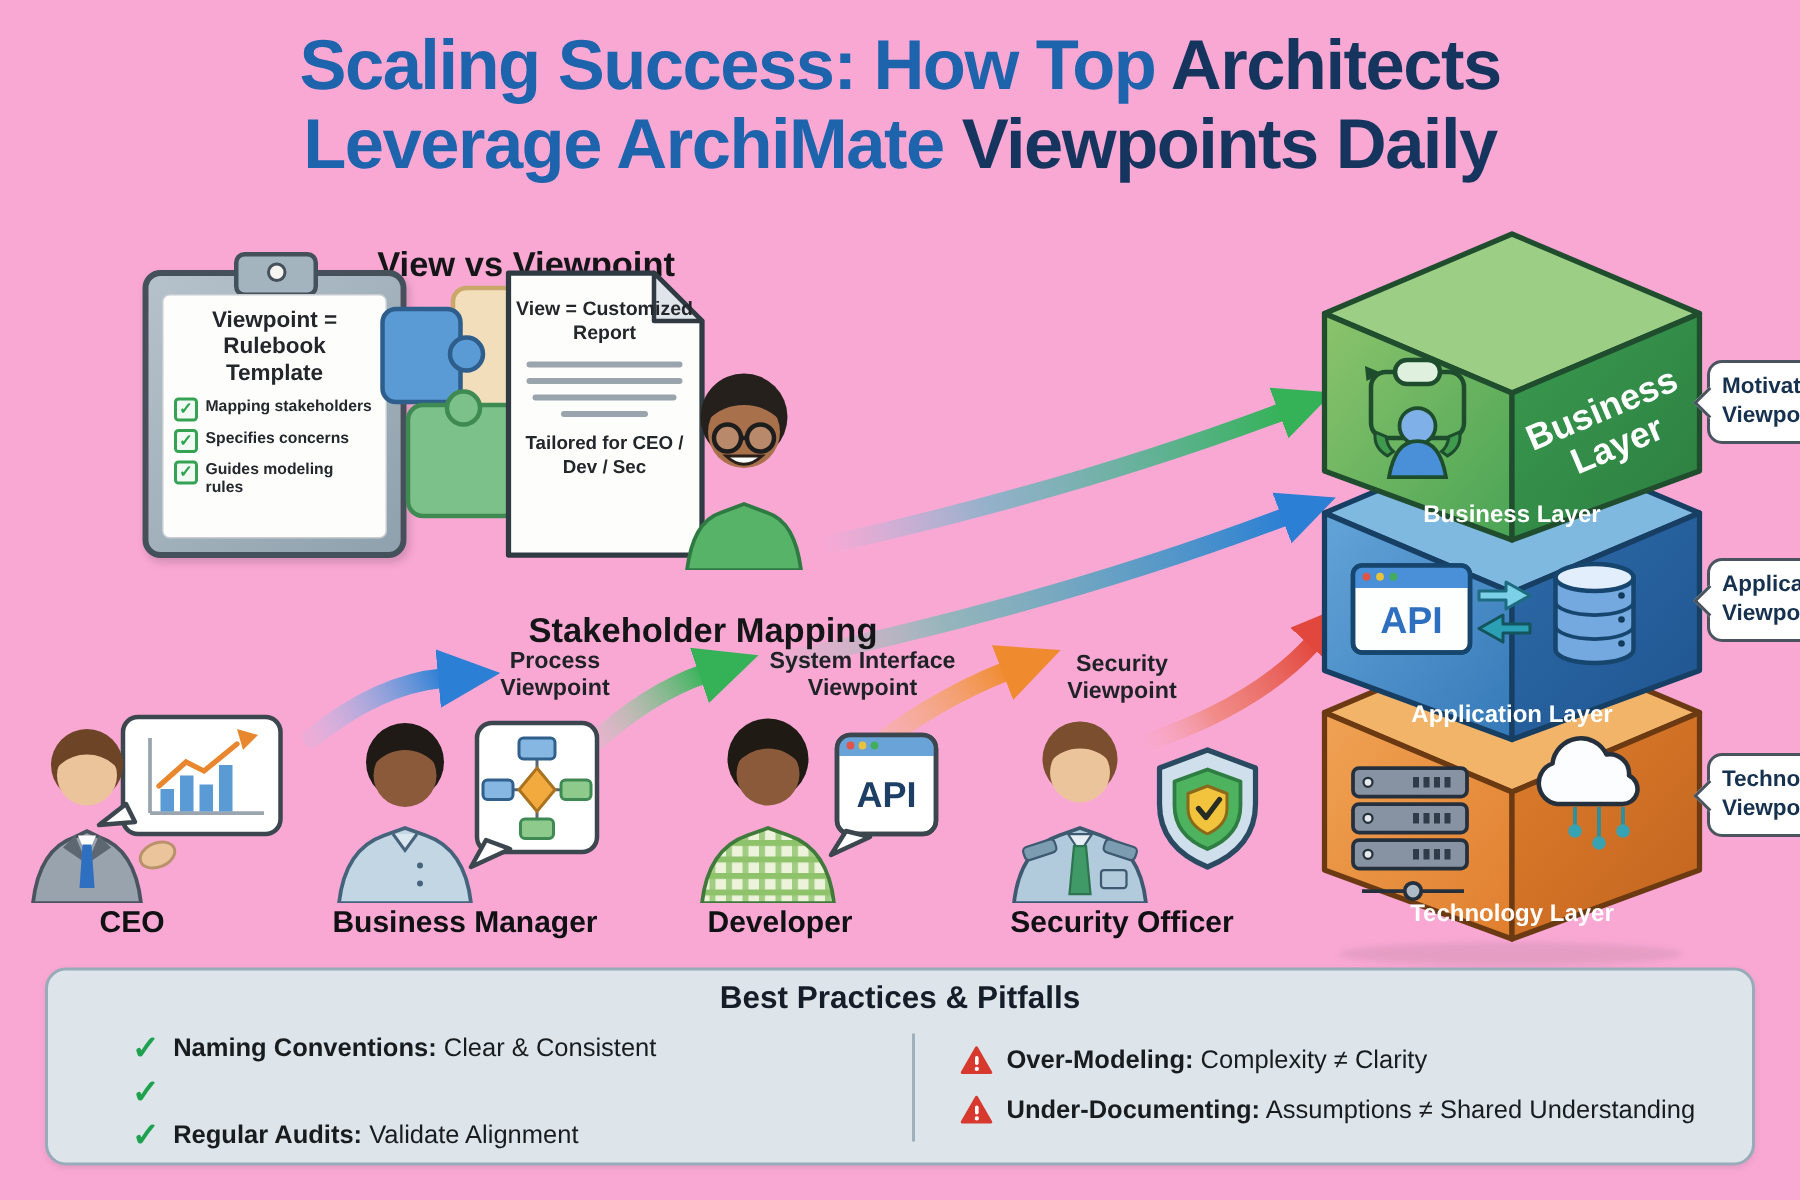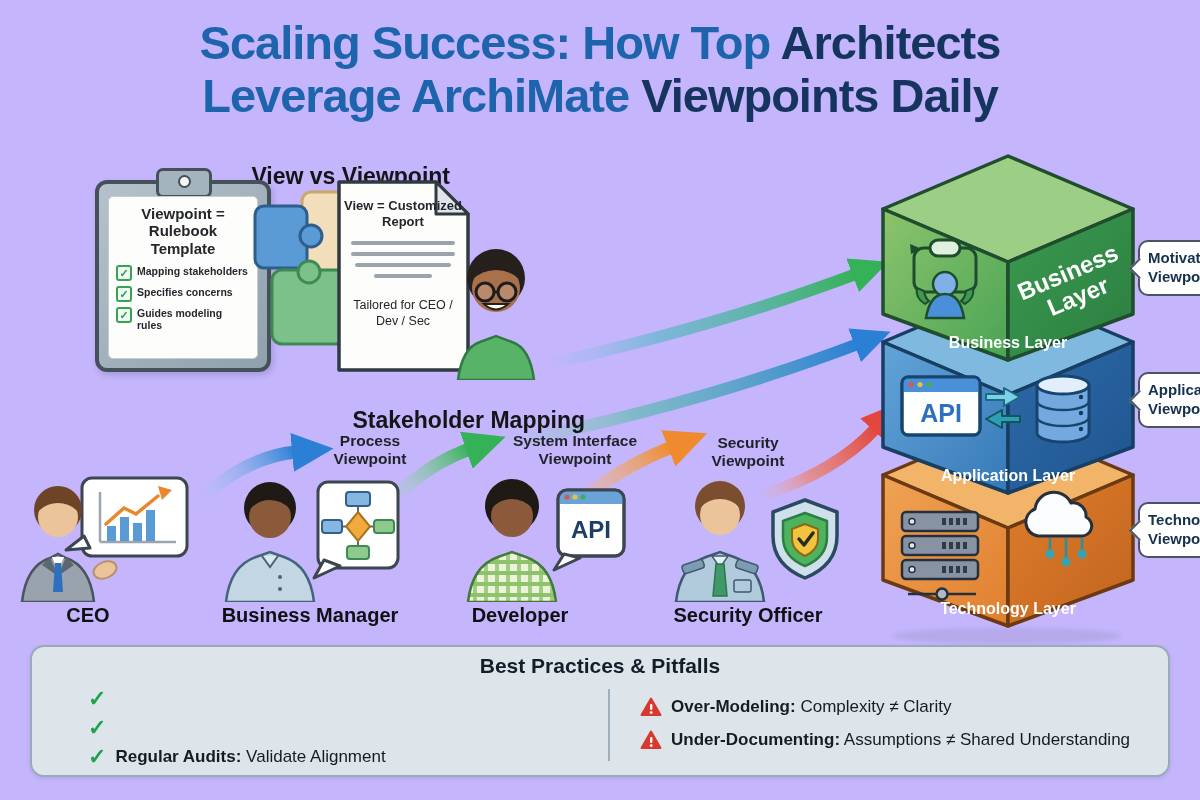--- a/index.html
+++ b/index.html
@@ -1,16 +1,16 @@
 <!DOCTYPE html>
 <html><head>
 <meta charset="utf-8">
 <style>
   html,body{margin:0;padding:0;}
-  .stage{position:relative;width:1200px;height:800px;background:#c4b5fd;overflow:hidden;
+  .stage{position:relative;width:1200px;height:800px;background:#f9a8d4;overflow:hidden;
          font-family:"Liberation Sans",sans-serif;color:#15181c;}
   .abs{position:absolute;}
 
   
   .title{left:0;top:16px;width:1200px;text-align:center;font-weight:800;
          font-size:47px;line-height:53px;letter-spacing:-1px;}
   .t-blue{color:#1d64ad;} .t-navy{color:#15355f;}
 
   
   .sec-head{font-size:23px;font-weight:800;color:#141517;text-align:right;margin-top:16px;}
@@ -29,21 +29,21 @@
   .clip-check{flex:0 0 auto;width:12px;height:12px;border:2px solid #35a254;border-radius:3px;background:#f1fbf3;
               color:#2aa34f;font-size:11px;line-height:12px;font-weight:800;text-align:center;}
   .clip-item-text{font-size:10.5px;font-weight:700;line-height:1.15;color:#24282c;}
 
   
   .doc{left:334px;top:176px;width:140px;height:200px;}
   .doc-text{position:absolute;left:10px;top:22px;width:118px;text-align:center;}
   .doc-title{font-size:13px;font-weight:800;line-height:1.2;color:#23262a;}
   .doc-lines{margin-top:12px;}
   .doc-line{height:4px;background:#9aa4ad;border-radius:2px;margin:7px auto;}
-  .doc-footer{margin-top:20px;font-size:12.5px;font-weight:400;line-height:1.25;color:#23262a;}
+  .doc-footer{margin-top:10px;font-size:12.5px;font-weight:700;line-height:1.25;color:#23262a;}
 
   
   .vp-label{font-size:15.5px;font-weight:800;color:#1f2226;text-align:center;line-height:1.15;}
 
   
   .persona-label{font-size:20px;font-weight:800;color:#0f1113;text-align:center;}
 
   
   .callout{left:1138px;width:120px;background:#fff;border:2.5px solid #4a545e;border-radius:10px;
            padding:7px 8px;font-size:15px;font-weight:800;color:#16314f;line-height:1.25;white-space:nowrap;}
@@ -418,20 +418,21 @@
     <span>Technology</span>
     <span>Viewpoint</span>
   </div>
 
   <div class="abs bp-box" style="z-index:2">
     <div class="bp-title">Best Practices &amp; Pitfalls</div>
     <div class="bp-divider"></div>
     <div class="bp-col left">
       <div class="bp-row">
         <span class="bp-check">✓</span>
+        <span class="bp-text"><b>Naming Conventions:</b> <span>Clear &amp; Consistent</span></span>
       </div>
       <div class="bp-row">
         <span class="bp-check">✓</span>
       </div>
       <div class="bp-row">
         <span class="bp-check">✓</span>
         <span class="bp-text"><b>Regular Audits:</b> <span>Validate Alignment</span></span>
       </div>
     </div>
     <div class="bp-col right">

